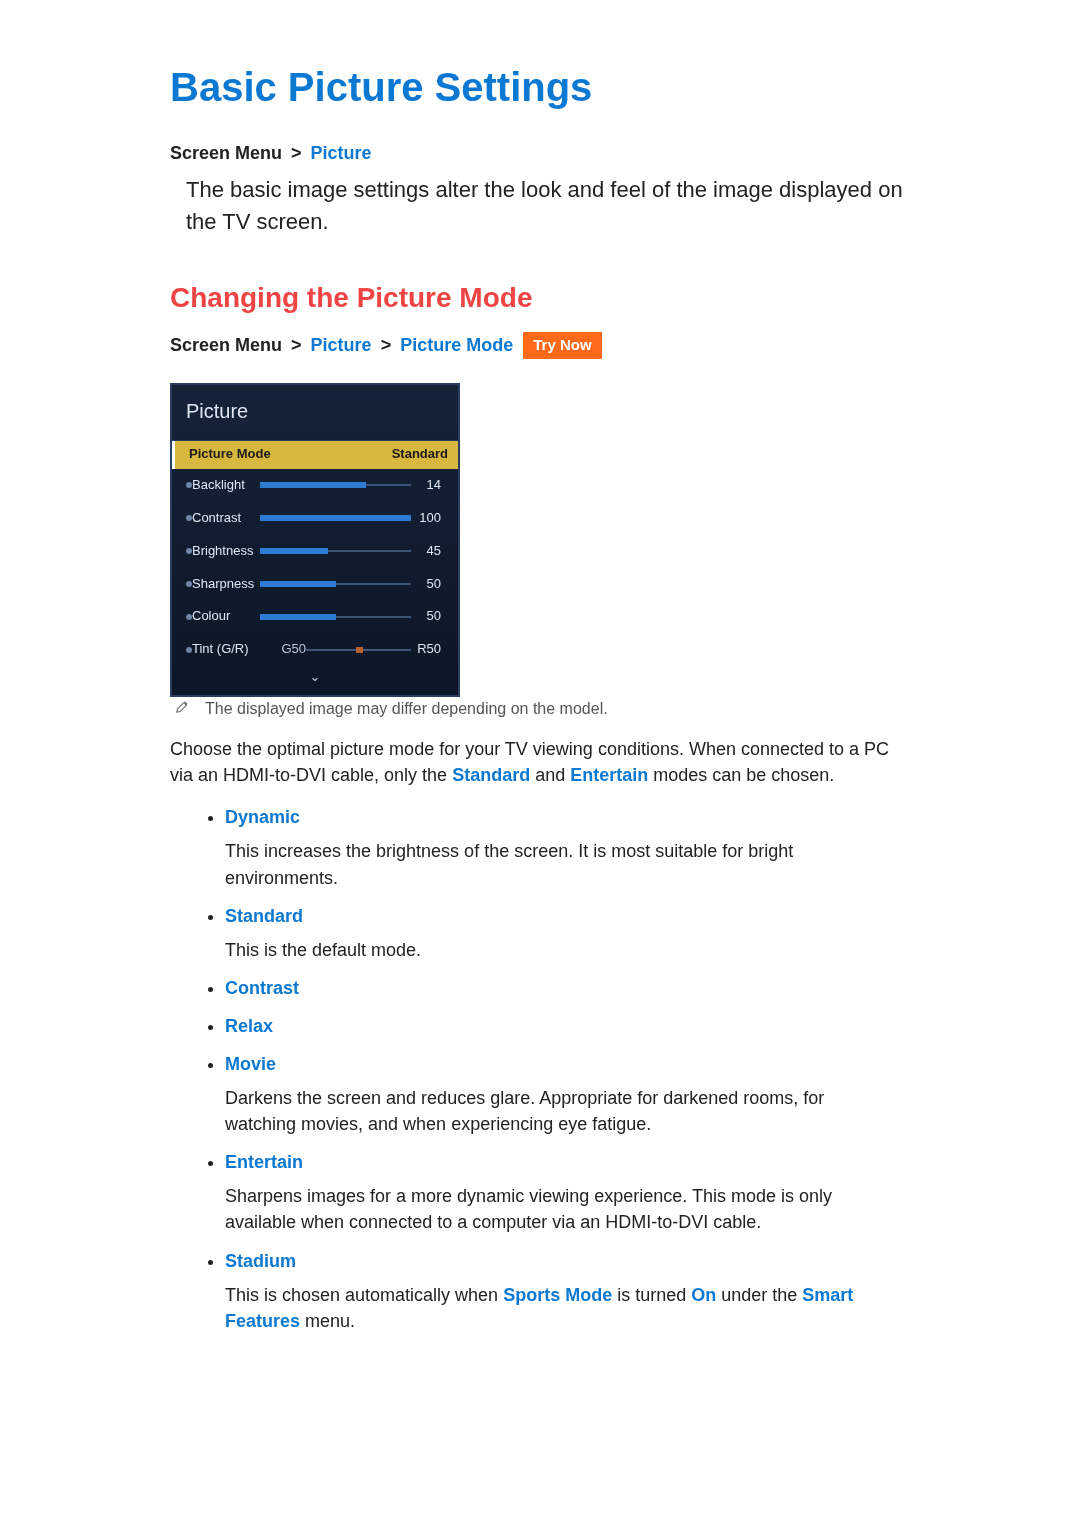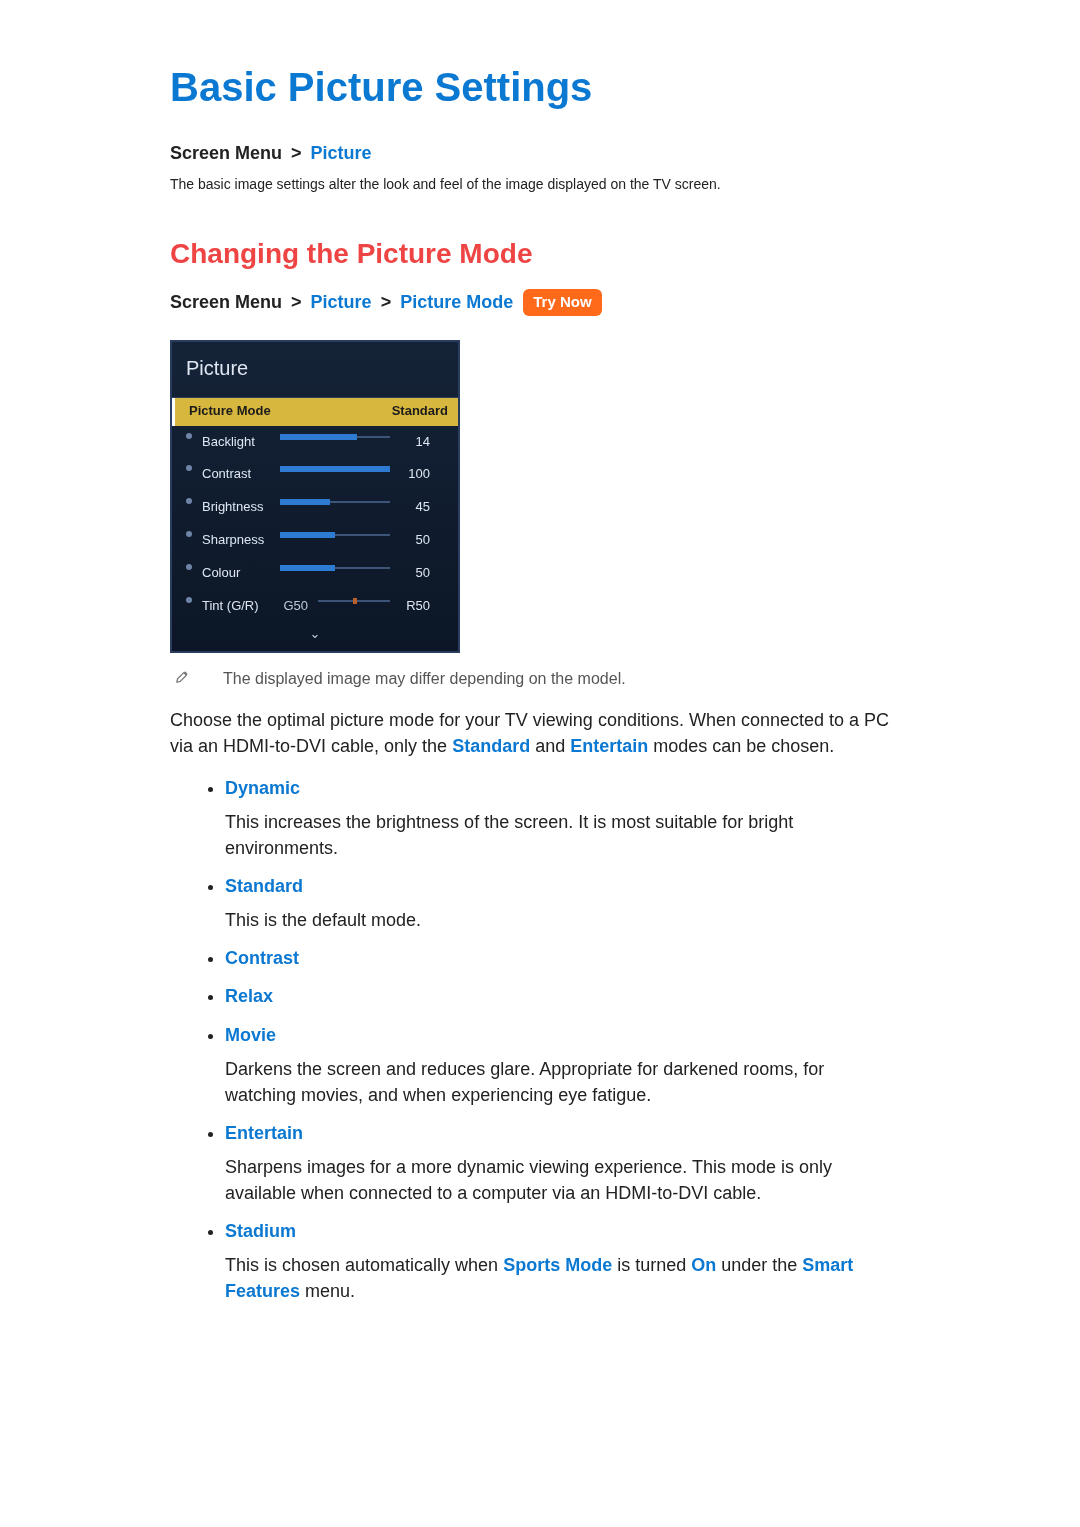--- a/index.html
+++ b/index.html
@@ -26,36 +26,36 @@
   }
   .breadcrumb {
     font-size: 18px;
     font-weight: 600;
     margin-bottom: 8px;
   }
   .breadcrumb .sep { color: #222; font-weight: 600; padding: 0 4px; }
   .bc-plain { color: #222; }
   .bc-link  { color: #0b78d2; }
   .intro {
-    margin: 6px 0 40px 0;
-    font-size: 14px;
+    margin: 6px 0 40px 16px;
+    font-size: 22px;
   }
   .h2 {
     color: #ef4444;
     font-size: 28px;
     font-weight: 600;
     margin: 8px 0 14px 0;
   }
   .try-now {
     display: inline-block;
     background: #ff6a1a;
     color: #ffffff;
     font-size: 15px;
     font-weight: 600;
-    border-radius: 6px;
+    border-radius: 1px;
     padding: 2px 10px 3px 10px;
     margin-left: 5px;
     vertical-align: 1px;
   }
 
   
   .osd {
     width: 286px;
     margin-top: 24px;
     border: 2px solid #2a3d61;
@@ -74,29 +74,28 @@
     justify-content: space-between;
     background: #d7b73d;
     color: #1b1b1b;
     padding: 4px 10px 5px 14px;
     border-left: 3px solid #ffffff;
     font-weight: 600;
     font-size: 13px;
   }
   .osd-row {
     display: flex;
-    align-items: flex-start;
-    gap: 10px;
-    padding: 7px 28px 7px 14px;
+    align-items: center;
+    padding: 7px 17px 7px 14px;
   }
   .osd-dot {
     width: 6px; height: 6px; border-radius: 50%; background: #6f85a8; flex: 0 0 6px;
   }
   .osd-label { flex: 0 0 68px; color: #dfe6f2; }
-  .osd-prefix { color: #bcc8db; width: 28px; text-align: right; }
+  .osd-prefix { color: #bcc8db; width: 28px; text-align: right; margin-left: 18px; }
   .osd-bar {
     position: relative;
     flex: 1 1 auto;
     height: 8px;
   }
   .osd-bar .track {
     position: absolute; left: 0; right: 0; top: 3px; height: 2px; background: #3b5478;
   }
   .osd-bar .fill {
     position: absolute; left: 0; top: 1px; height: 6px; background: #2e7bd4;
@@ -107,22 +106,22 @@
   .osd-value { width: 30px; text-align: right; color: #dfe6f2; }
   .osd-more {
     text-align: center;
     padding: 2px 0 8px 0;
     color: #c7d0e0;
     font-size: 13px;
   }
 
   .note-row {
     display: flex;
-    gap: 34px;
-    margin-top: 14px;
+    gap: 16px;
+    margin-top: 0;
     color: #555;
     font-size: 16px;
   }
   .pencil-icon {
     width: 14px; height: 14px; margin-top: 3px; margin-left: 5px; flex: 0 0 14px;
   }
   .pencil-icon svg { display: block; }
 
   .para {
     margin: 16px 0 16px 0;

